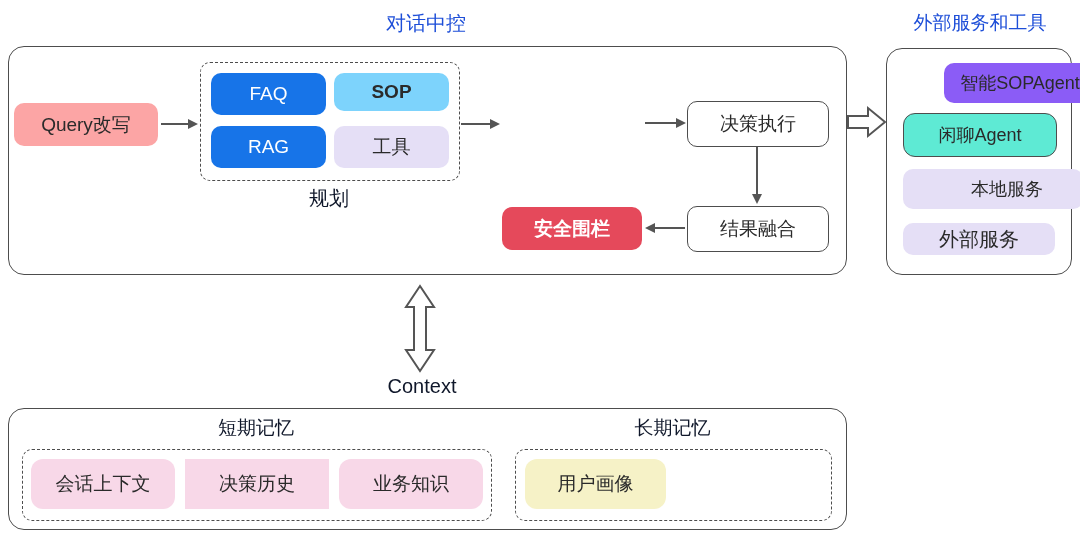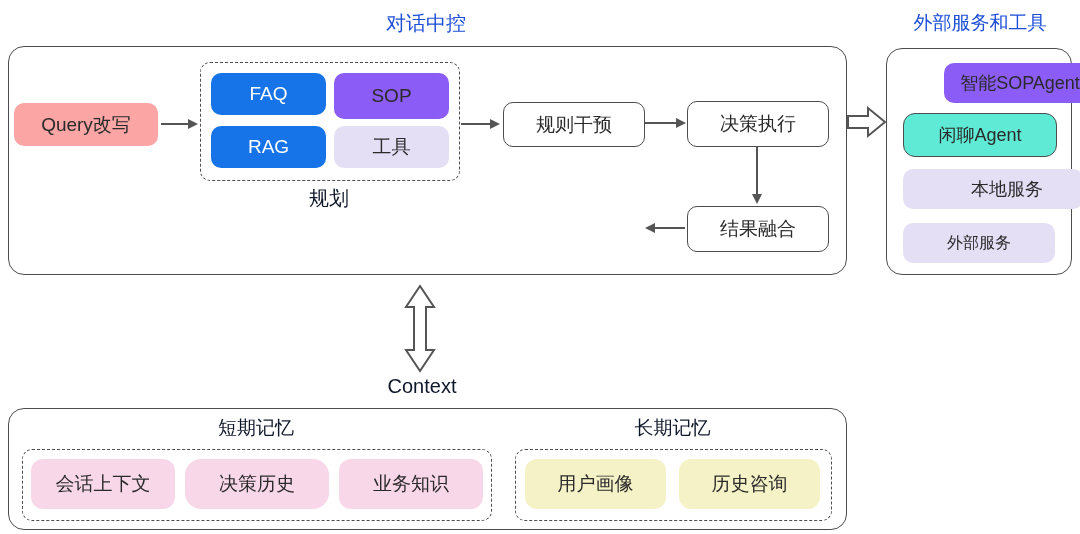--- a/index.html
+++ b/index.html
@@ -60,51 +60,50 @@
 
   <div class="abs center-text section-title" style="left:358px; top:10px; width:136px; height:26px;">对话中控</div>
   <div class="abs center-text section-title" style="left:898px; top:10px; width:164px; height:26px; font-size:19px;">外部服务和工具</div>
 
   <div class="abs container-box" style="left:8px; top:46px; width:837px; height:227px;"></div>
 
   <div class="abs center-text pill" style="left:14px; top:103px; width:144px; height:43px; background:#fca5a5;">Query改写</div>
 
   <div class="abs dashed-box" style="left:200px; top:62px; width:258px; height:117px;">
     <div class="abs center-text pill" style="left:10px; top:10px; width:115px; height:42px; background:#1774e8; color:#ffffff;">FAQ</div>
-    <div class="abs center-text pill" style="left:133px; top:10px; width:115px; height:46px; background:#8b5cf6;">SOP</div>
+    <div class="abs center-text pill" style="left:133px; top:10px; width:115px; height:38px; background:#7dd3fc;font-weight:bold;">SOP</div>
     <div class="abs center-text pill" style="left:10px; top:63px; width:115px; height:42px; background:#1774e8; color:#ffffff;">RAG</div>
     <div class="abs center-text pill" style="left:133px; top:63px; width:115px; height:42px; background:#e5dff6;">工具</div>
   </div>
   <div class="abs center-text label" style="left:200px; top:186px; width:258px; height:24px;">规划</div>
 
-  <div class="abs center-text white-node" style="left:503px; top:102px; width:140px; height:43px;">规则干预</div>
   <div class="abs center-text white-node" style="left:687px; top:101px; width:140px; height:44px;">决策执行</div>
+  <div class="abs center-text pill" style="left:502px; top:207px; width:140px; height:43px; background:#e5495b; color:#ffffff; font-weight:600;">安全围栏</div>
   <div class="abs center-text white-node" style="left:687px; top:206px; width:140px; height:44px;">结果融合</div>
 
   <div class="abs container-box" style="left:886px; top:48px; width:184px; height:225px;">
     <div class="abs center-text pill" style="left:16px; top:14px; width:152px; height:40px; background:#8b5cf6; font-size:18px;margin-left:41px;">智能SOPAgent</div>
     <div class="abs center-text pill pill-outline" style="left:16px; top:64px; width:152px; height:42px; border-radius:12px; font-size:18px;">闲聊Agent</div>
     <div class="abs center-text pill" style="left:16px; top:120px; width:152px; height:40px; background:#e5dff6; font-size:18px;padding-left:28px;">本地服务</div>
-    <div class="abs center-text pill" style="left:16px; top:174px; width:152px; height:40px; background:#e5dff6; font-size:16px;">外部服务</div>
+    <div class="abs center-text pill" style="left:16px; top:174px; width:152px; height:32px; background:#e5dff6; font-size:20px;">外部服务</div>
   </div>
 
   <div class="abs center-text label" style="left:370px; top:374px; width:104px; height:24px;">Context</div>
 
   <div class="abs container-box" style="left:8px; top:408px; width:837px; height:120px;"></div>
 
   <div class="abs center-text label" style="left:22px; top:416px; width:468px; height:24px; font-size:19px;">短期记忆</div>
   <div class="abs dashed-box" style="left:22px; top:449px; width:468px; height:70px;"></div>
   <div class="abs center-text pill" style="left:31px; top:459px; width:144px; height:50px; background:#f8d8e8; border-radius:12px;">会话上下文</div>
-  <div class="abs center-text pill" style="left:185px; top:459px; width:144px; height:50px; background:#f8d8e8; border-radius:16px;">决策历史</div>
+  <div class="abs center-text pill" style="left:185px; top:459px; width:144px; height:50px; background:#f8d8e8; border-radius:0;">决策历史</div>
   <div class="abs center-text pill" style="left:339px; top:459px; width:144px; height:50px; background:#f8d8e8; border-radius:12px;">业务知识</div>
 
   <div class="abs center-text label" style="left:515px; top:416px; width:315px; height:24px; font-size:19px;">长期记忆</div>
   <div class="abs dashed-box" style="left:515px; top:449px; width:315px; height:70px;"></div>
   <div class="abs center-text pill" style="left:525px; top:459px; width:141px; height:50px; background:#f6f2c7; border-radius:12px;">用户画像</div>
-  <div class="abs center-text pill" style="left:679px; top:459px; width:141px; height:50px; background:#f6f2c7; border-radius:12px;">历史咨询</div>
 
   <svg class="svg-layer" width="1080" height="534" viewBox="0 0 1080 534">
 
     <g>
       <line x1="161" y1="124" x2="188" y2="124" stroke="#555555" stroke-width="2"></line>
       <polygon points="188,119 198,124 188,129" fill="#555555"></polygon>
     </g>
 
     <g>
       <line x1="461" y1="124" x2="490" y2="124" stroke="#555555" stroke-width="2"></line>

